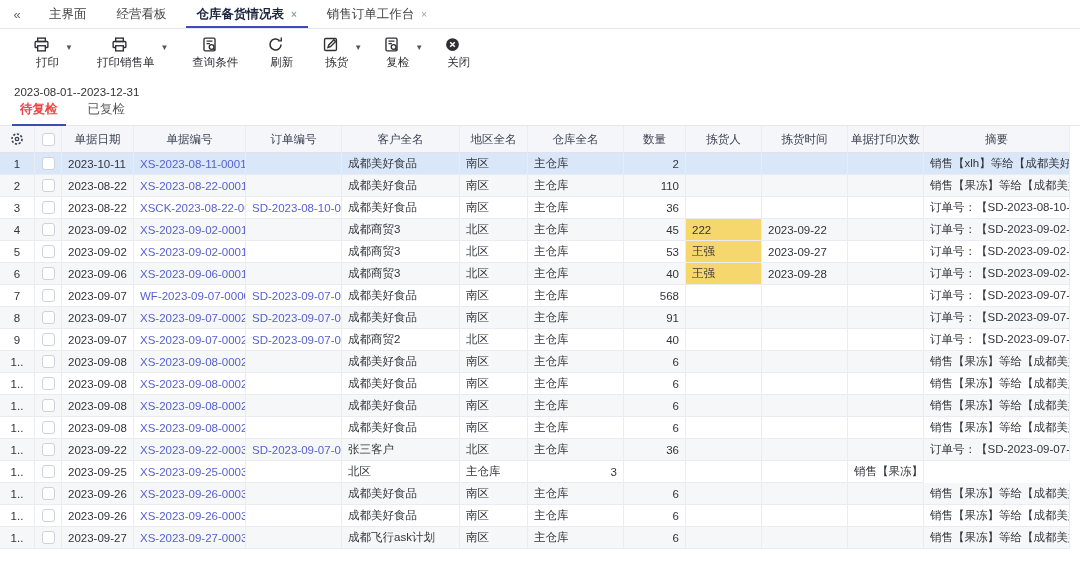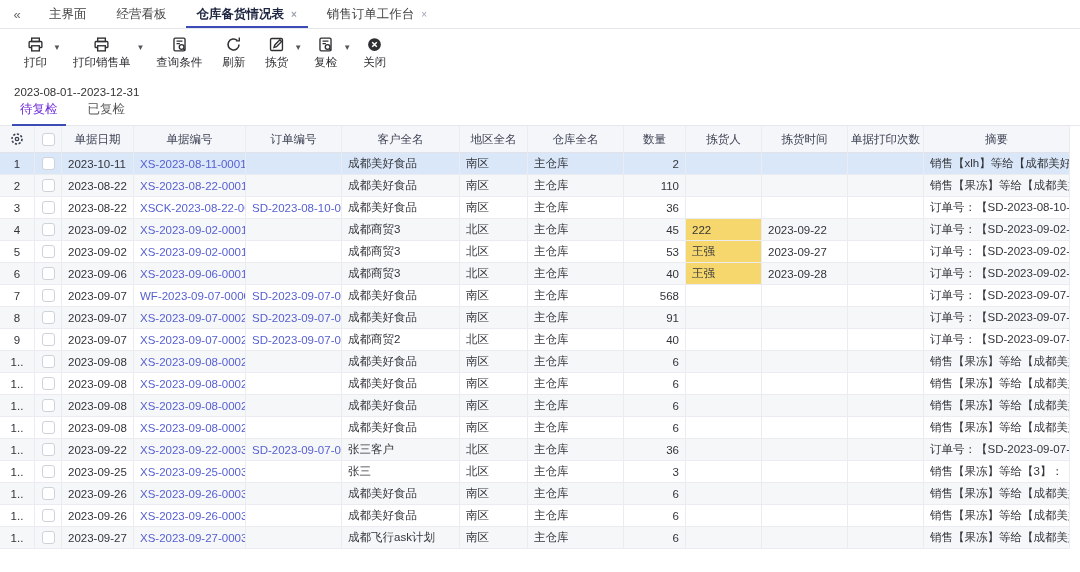--- a/index.html
+++ b/index.html
@@ -17,37 +17,37 @@
   .tab.active { color:#1f2742; font-weight:bold; }
   .tab.active::after { content:""; position:absolute; left:4px; right:4px; bottom:0;
     height:2px; background:#3c4cb4; }
 
   
   .toolbar { display:flex; align-items:flex-start; padding:7px 0 4px 14px; height:44px; }
   .tbgroup { display:flex; align-items:flex-start; }
   .tbtn { display:flex; flex-direction:column; align-items:center; gap:2px;
     padding:0 10px; cursor:pointer; color:#2f2f33; min-width:40px; }
   .tbtn svg { width:17px; height:17px; display:block; }
-  .tbtn .lbl { font-size:11.5px; white-space:nowrap; }
+  .tbtn .lbl { font-size:11.5px; white-space:nowrap;margin-left:12px; }
   .tbtn.disabled { color:#c2c3c9; cursor:default; }
   .caret { font-size:8px; color:#55565c; padding-top:7px; margin:0 2px 0 -4px; cursor:pointer; }
 
   
   .filterrow { display:flex; align-items:flex-end; justify-content:space-between;
     padding:2px 24px 0 14px; height:25px; }
   .daterange { font-size:11.5px; color:#333; }
   .searchbox { display:flex; align-items:center; gap:4px; font-size:11.5px; color:#333; }
   .searchbox input { width:118px; height:21px; border:1px solid #d9d9de; border-radius:2px;
     font-size:11.5px; padding:0 5px; outline:none; }
 
   
   .viewtabs { display:flex; gap:26px; padding:0 18px; height:28px; align-items:flex-end;
     border-bottom:1px solid #e6e6ec; font-size:12.5px; }
   .vtab { padding:0 2px 7px 2px; color:#555; cursor:pointer; position:relative; }
-  .vtab.active { color:#6d28d9; font-weight:normal;margin-top:8px; }
+  .vtab.active { color:#ef4444; font-weight:bold;margin-top:8px; }
   .vtab.active::after { content:""; position:absolute; left:-6px; right:-6px; bottom:-1px;
     height:2px; background:#3c4cb4; }
 
   
   .table { width:1070px; font-size:11.5px; }
   .tr { display:grid;
     grid-template-columns:35px 27px 72px 112px 96px 118px 68px 96px 62px 76px 86px 76px 1fr; }
   .th, .td { border-right:1px solid #ebecf1; border-bottom:1px solid #ebecf1;
     display:flex; align-items:center; overflow:hidden; white-space:nowrap; }
   .thead .th { height:27px; background:#f5f6f9; justify-content:center; color:#3a3f51;
@@ -454,21 +454,20 @@
         <div class="td c-summary">订单号：【SD-2023-09-07-00005...</div>
       </div>
       <div class="tr">
         <div class="td c-num">1..</div>
         <div class="td c-check">
           <span class="checkbox"></span>
         </div>
         <div class="td c-date">2023-09-25</div>
         <div class="td c-doc link">XS-2023-09-25-00031</div>
         <div class="td c-order"></div>
-        <div class="td c-cust">张三</div>
         <div class="td c-region">北区</div>
         <div class="td c-wh">主仓库</div>
         <div class="td c-qty">3</div>
         <div class="td c-picker"></div>
         <div class="td c-ptime"></div>
         <div class="td c-pcount"></div>
         <div class="td c-summary">销售【果冻】等给【3】：</div>
       </div>
       <div class="tr">
         <div class="td c-num">1..</div>

